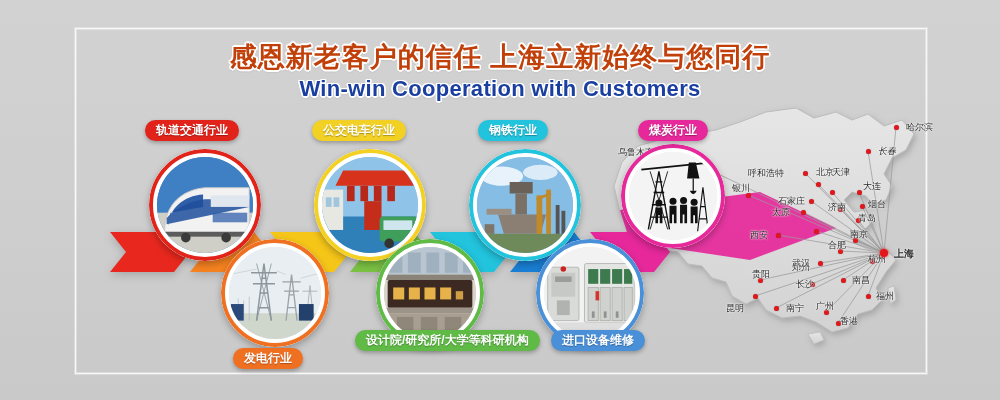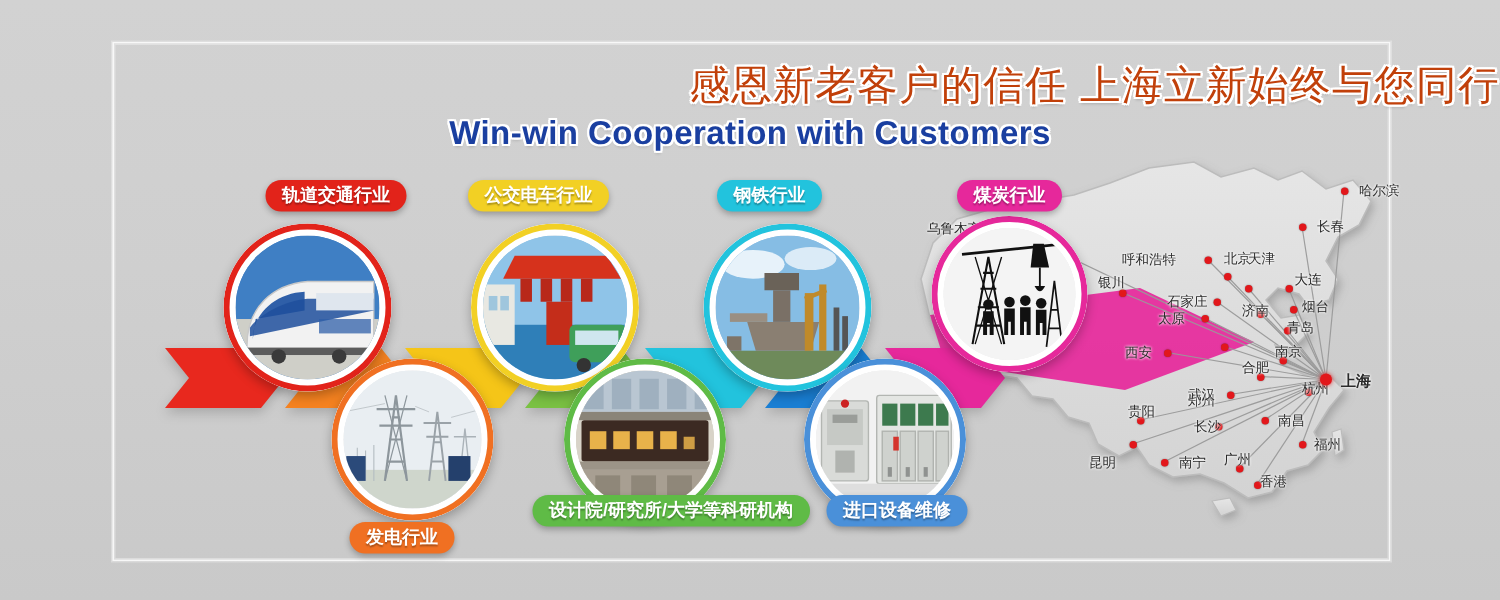--- a/index.html
+++ b/index.html
@@ -13,25 +13,25 @@
     background:linear-gradient(180deg,#d2d2d2 0%,#cfcfcf 45%,#c9c9c9 100%);}
 
   
   .inner-frame{position:absolute;left:75px;top:28px;width:850px;height:344px;
     border:1px solid rgba(255,255,255,.85);
     box-shadow:0 0 0 1px rgba(255,255,255,.30), inset 0 0 0 1px rgba(255,255,255,.35);
     pointer-events:none;}
 
   
   .titles{position:absolute;left:0;top:42px;width:1000px;text-align:center;}
-  .t-cn{font-size:27px;font-weight:normal;letter-spacing:1px;line-height:30px;
+  .t-cn{font-size:27px;font-weight:bold;letter-spacing:1px;line-height:30px;
     color:#c1400a;
     text-shadow:-1.4px -1.4px 0 #fff,1.4px -1.4px 0 #fff,-1.4px 1.4px 0 #fff,1.4px 1.4px 0 #fff,
                 0 -1.6px 0 #fff,0 1.6px 0 #fff,-1.6px 0 0 #fff,1.6px 0 0 #fff,
-                0 2px 2px rgba(0,0,0,.18);text-align:right;}
+                0 2px 2px rgba(0,0,0,.18);}
   .t-en{margin-top:4px;font-size:22px;font-weight:bold;letter-spacing:.3px;line-height:25px;
     color:#1a3fa0;
     text-shadow:-1.3px -1.3px 0 #fff,1.3px -1.3px 0 #fff,-1.3px 1.3px 0 #fff,1.3px 1.3px 0 #fff,
                 0 -1.5px 0 #fff,0 1.5px 0 #fff,-1.5px 0 0 #fff,1.5px 0 0 #fff,
                 0 2px 2px rgba(0,0,0,.16);}
 
   
   .map-wrap{position:absolute;left:600px;top:100px;width:330px;height:260px;}
   .map-wrap svg{display:block;}
 
@@ -121,21 +121,21 @@
           <path d="M284,153 L155,196"></path>
         <path d="M284,153 L176,208"></path>
           <path d="M284,153 L226,212"></path>
         <path d="M284,153 L238,223"></path>
       </g>
     </svg>
     <div id="city-layer">
         <div class="dot" style="left: 293.5px; top: 24.5px;"></div>
         <div class="city" style="left: 306px; top: 21px;">哈尔滨</div>
         <div class="dot" style="left: 265.5px; top: 48.5px;"></div>
-        <div class="city" style="left: 278px; top: 45px;">长春</div>
+        <div class="city" style="left: 278px; top: 45px; font-style: italic;">长春</div>
         <div class="dot" style="left: 69.5px; top: 49.5px;"></div>
         <div class="city" style="left: 18px; top: 46px;">乌鲁木齐</div>
         <div class="dot" style="left: 202.5px; top: 70.5px;"></div>
         <div class="city" style="left: 148px; top: 67px;">呼和浩特</div>
         <div class="dot" style="left: 215.5px; top: 81.5px;"></div>
         <div class="city" style="left: 216px; top: 66px;">北京</div>
         <div class="dot" style="left: 229.5px; top: 89.5px;"></div>
         <div class="city" style="left: 232px; top: 66px;">天津</div>
         <div class="dot" style="left: 256.5px; top: 89.5px;"></div>
         <div class="city" style="left: 263px; top: 80px;">大连</div>
@@ -214,21 +214,21 @@
         <path d="M10,64 C14,58 30,46 50,44 L96,44 L96,52 L10,70 Z" fill="#1f4f9c" opacity=".85"></path>
         <rect x="56" y="40" width="40" height="12" fill="#dfe6ee"></rect>
         <rect x="58" y="58" width="36" height="10" fill="#2f5fa8" opacity=".75"></rect>
         <rect x="6" y="78" width="92" height="5" fill="#5c5c5c"></rect>
         <circle cx="30" cy="84" r="5" fill="#3a3a3a"></circle>
               <circle cx="72" cy="84" r="5" fill="#3a3a3a"></circle>
             </svg>
           </div>
           <div class="ring" style="border-width: 4px; border-color: rgb(226, 35, 26);"></div>
         </div>
-        <div class="pill" style="left: 145px; top: 120px; background: rgb(226, 35, 26); margin-left: 32px;">轨道交通行业</div>
+        <div class="pill" style="left: 145px; top: 120px; background: rgb(226, 35, 26);">轨道交通行业</div>
       </div>
       <div class="node">
         <div class="circ" style="left: 314px; top: 149px; height: 112px; width: 112px; background: rgb(255, 255, 255);">
           <div class="photo" style="top: 8px; left: 8px; height: 96px; width: 96px;">
             <svg width="96" height="96" viewBox="0 0 100 100">
       <rect width="100" height="100" fill="#8fc4e8"></rect>
               <rect width="100" height="62" fill="#8fc4e8"></rect>
         <rect y="62" width="100" height="38" fill="#2f7fb8"></rect>
         <path d="M22,14 L86,14 L96,30 L14,30 Z" fill="#d6321c"></path>
         <g fill="#b8281a">

